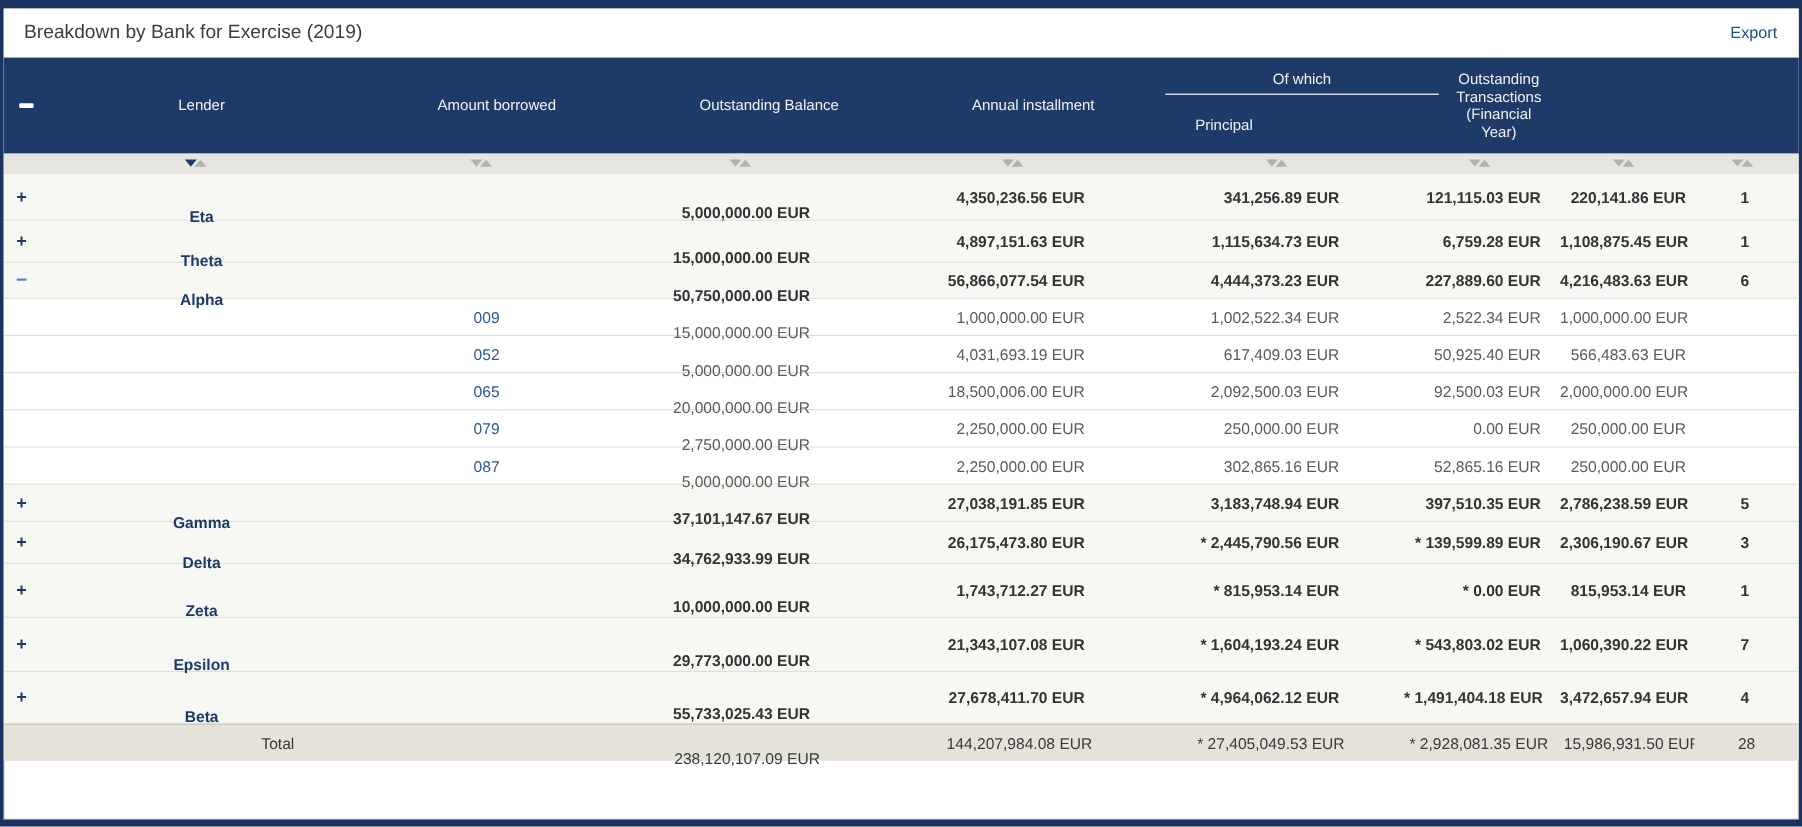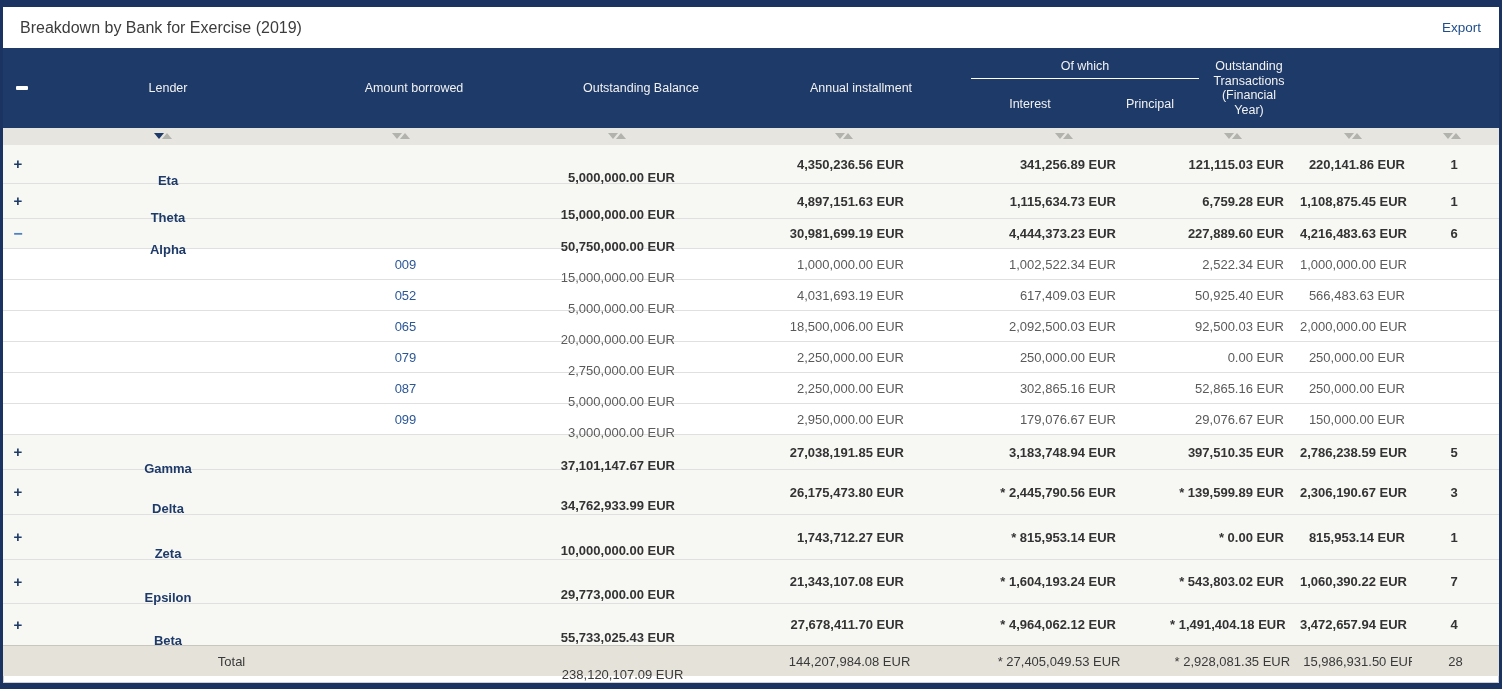--- a/index.html
+++ b/index.html
@@ -110,21 +110,20 @@
       <span class="collapse-all"></span>
     </div>
     <div class="hcell c1">Lender</div>
     <div class="hcell c3">Amount borrowed</div>
     <div class="hcell c4">Outstanding Balance</div>
     <div class="hcell c5">Annual installment</div>
     <div class="hgroup">
       <div class="ofwhich">Of which</div>
       <div class="rule"></div>
       <div class="subcols">
-        <div class="hcell c6">Interest</div>
         <div class="hcell c7">Principal</div>
       </div>
     </div>
     <div class="hcell c8">Outstanding Transactions (Financial Year)</div>
   </div>
 
   <div class="sortbar" id="sortbar">
       <span class="sortpair p0 desc">
         <span class="tri tri-down"></span>
         <span class="tri tri-up"></span>
@@ -182,21 +181,21 @@
     <div class="cell c6 num">6,759.28 EUR</div>
     <div class="cell c7 num">1,108,875.45 EUR</div>
     <div class="cell c8">1</div>
   </div>
 
   <div class="row row-group">
     <div class="cell c0"><span class="expand open">−</span></div>
     <div class="cell c1">Alpha</div>
     <div class="cell c2"></div>
     <div class="cell c3 num">50,750,000.00 EUR</div>
-    <div class="cell c4 num">30,981,699.19 EUR</div>
+    <div class="cell c4 num">56,866,077.54 EUR</div>
     <div class="cell c5 num">4,444,373.23 EUR</div>
     <div class="cell c6 num">227,889.60 EUR</div>
     <div class="cell c7 num">4,216,483.63 EUR</div>
     <div class="cell c8">6</div>
   </div>
 
   <div class="row row-child">
     <div class="cell c0"></div>
     <div class="cell c1"></div>
     <div class="cell c2">009</div>
@@ -249,31 +248,20 @@
     <div class="cell c1"></div>
     <div class="cell c2">087</div>
     <div class="cell c3 num">5,000,000.00 EUR</div>
     <div class="cell c4 num">2,250,000.00 EUR</div>
     <div class="cell c5 num">302,865.16 EUR</div>
     <div class="cell c6 num">52,865.16 EUR</div>
     <div class="cell c7 num">250,000.00 EUR</div>
     <div class="cell c8"></div>
   </div>
 
-  <div class="row row-child">
-    <div class="cell c0"></div>
-    <div class="cell c1"></div>
-    <div class="cell c2">099</div>
-    <div class="cell c3 num">3,000,000.00 EUR</div>
-    <div class="cell c4 num">2,950,000.00 EUR</div>
-    <div class="cell c5 num">179,076.67 EUR</div>
-    <div class="cell c6 num">29,076.67 EUR</div>
-    <div class="cell c7 num">150,000.00 EUR</div>
-    <div class="cell c8"></div>
-  </div>
 
   <div class="row row-group">
     <div class="cell c0"><span class="expand">+</span></div>
     <div class="cell c1">Gamma</div>
     <div class="cell c2"></div>
     <div class="cell c3 num">37,101,147.67 EUR</div>
     <div class="cell c4 num">27,038,191.85 EUR</div>
     <div class="cell c5 num">3,183,748.94 EUR</div>
     <div class="cell c6 num">397,510.35 EUR</div>
     <div class="cell c7 num">2,786,238.59 EUR</div>

